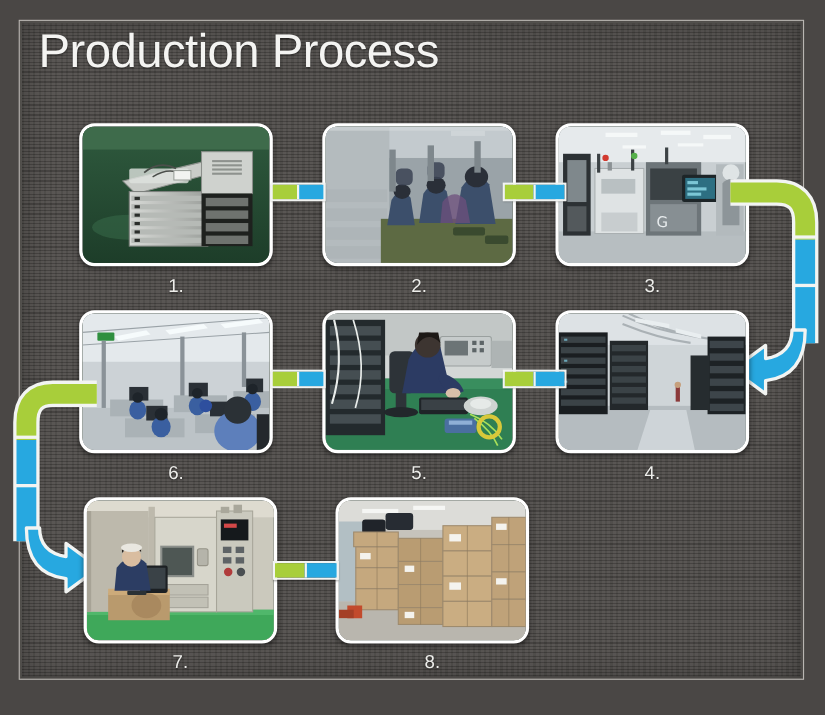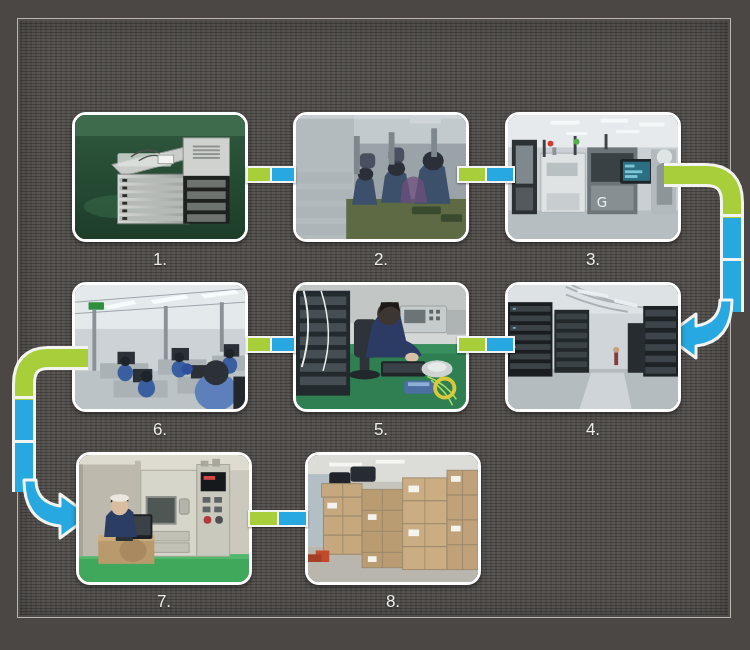--- a/index.html
+++ b/index.html
@@ -85,20 +85,21 @@
 </style>
 </head>
 <body>
 
 <div id="root">
 
   <div class="frame-outer"></div>
   <div class="frame-inner"></div>
   <div class="frame-shadow"></div>
 
+  <div class="title">Production Process</div>
 
   <div class="card" style="left:72px;top:112px;width:176px;height:130px;">
     <div class="ph">
       <svg viewBox="0 0 176 130" preserveAspectRatio="none">
         <defs>
           <linearGradient id="g1bg" x1="0" y1="0" x2="0" y2="1">
             <stop offset="0" stop-color="#2f5a3e"></stop>
               <stop offset="1" stop-color="#1d3d29"></stop>
           </linearGradient>
           <linearGradient id="g1m" x1="0" y1="0" x2="1" y2="0">

